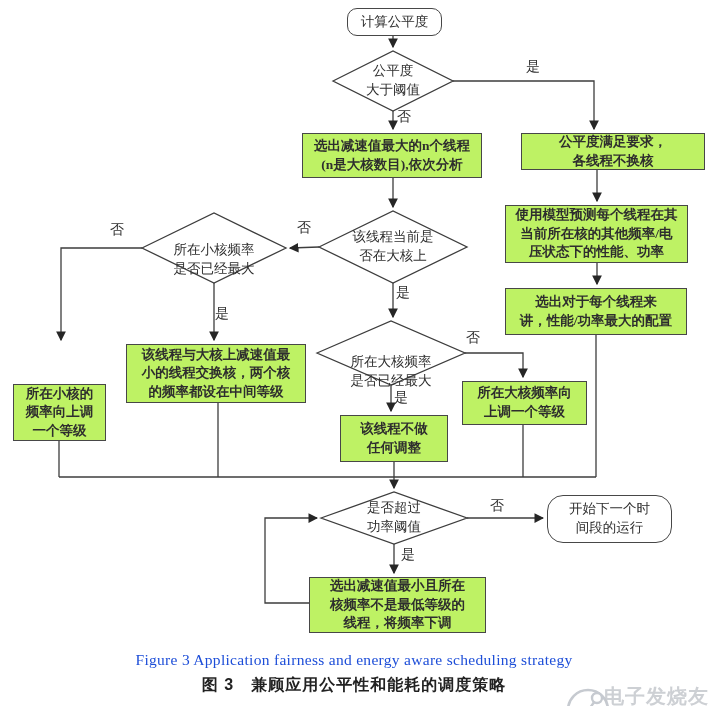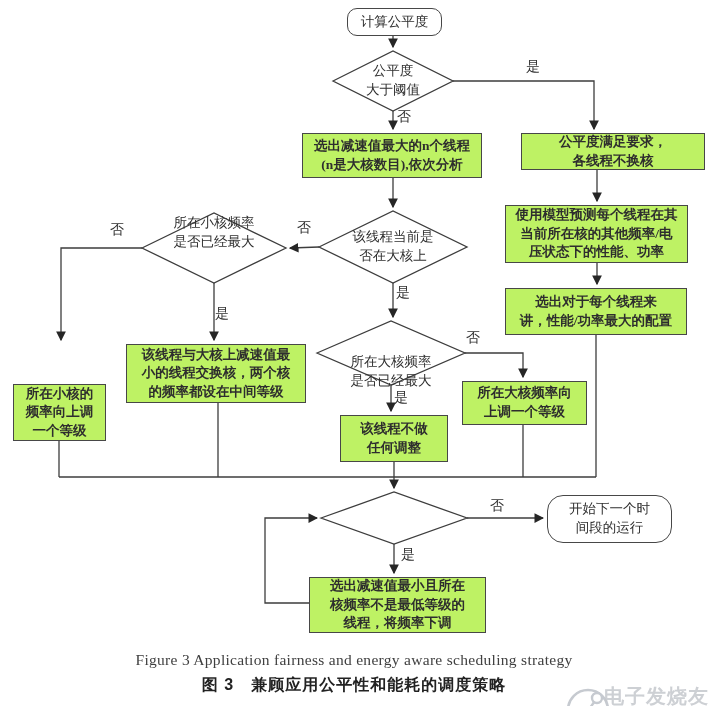--- a/index.html
+++ b/index.html
@@ -15,21 +15,21 @@
   }
   .node.rect{background:#bef264;border:1.4px solid #474747;font-weight:bold;}
   .node.round{background:#ffffff;border:1.4px solid #474747;border-radius:10px;}
   .node.round-big{border-radius:16px;}
   .node.dtext{background:transparent;border:none;transform:translate(-50%,-50%);width:auto;height:auto;}
   .lbl{
     position:absolute;font-size:14px;color:#2e2e2e;background:transparent;line-height:1;
   }
   .caption-en{
     position:absolute;left:0;top:651px;width:708px;text-align:center;
-    font-size:15.5px;letter-spacing:.3px;color:#404040;
+    font-size:15.5px;letter-spacing:.3px;color:#1d4ed8;
   }
   .caption-zh{
     position:absolute;left:0;top:675px;width:708px;text-align:center;
     font-family:"Liberation Sans","DejaVu Sans",sans-serif;font-weight:bold;
     font-size:16px;letter-spacing:1px;color:#222;
   }
   .watermark{position:absolute;left:563px;top:676px;width:145px;height:62px;pointer-events:none;}
   .wm-logo{position:absolute;left:0;top:6px;}
   .wm-name{
     position:absolute;left:41px;top:7px;width:104px;
@@ -141,24 +141,26 @@
   <div class="node rect" style="left:309px;top:577px;width:177px;height:56px;">
     <span>选出减速值最小且所在
 核频率不是最低等级的
 线程，将频率下调</span>
   </div>
 
   <div class="node dtext" style="left:393px;top:81px;">公平度
 大于阈值</div>
   <div class="node dtext" style="left:393px;top:247px;">该线程当前是
 否在大核上</div>
-  <div class="node dtext" style="left:214px;top:233px;">所在小核频率
+  <div class="node dtext" style="left:214px;top:260px;">所在小核频率
 是否已经最大</div>
   <div class="node dtext" style="left:391px;top:372px;">所在大核频率
 是否已经最大</div>
+  <div class="node dtext" style="left:394px;top:518px;">是否超过
+功率阈值</div>
 
   <span class="lbl" style="left:526px;top:60px;">是</span>
   <span class="lbl" style="left:397px;top:110px;">否</span>
   <span class="lbl" style="left:297px;top:221px;">否</span>
   <span class="lbl" style="left:396px;top:286px;">是</span>
   <span class="lbl" style="left:110px;top:223px;">否</span>
   <span class="lbl" style="left:215px;top:307px;">是</span>
   <span class="lbl" style="left:466px;top:331px;">否</span>
   <span class="lbl" style="left:394px;top:391px;">是</span>
   <span class="lbl" style="left:490px;top:499px;">否</span>

